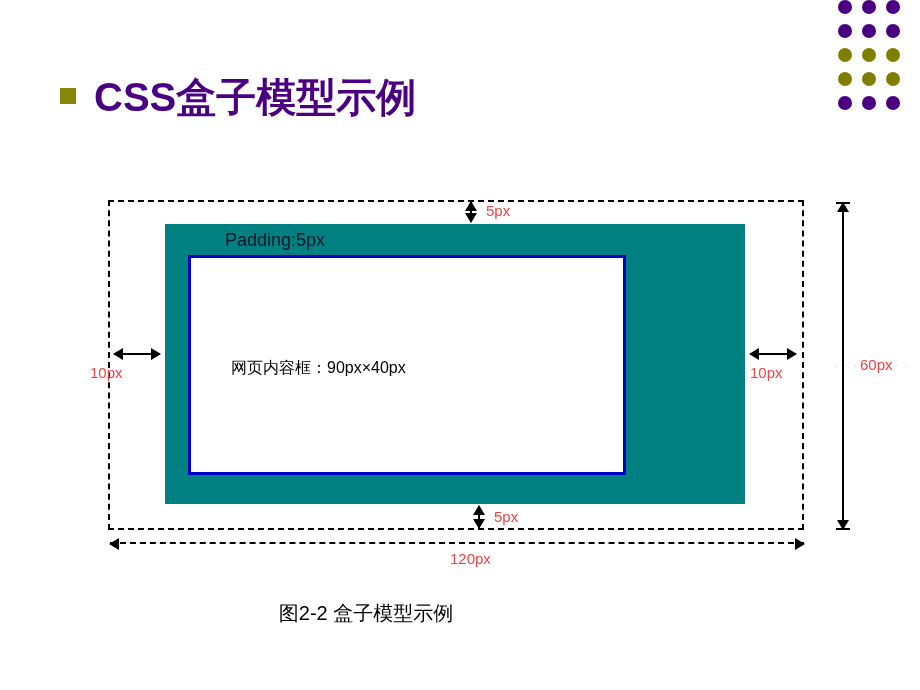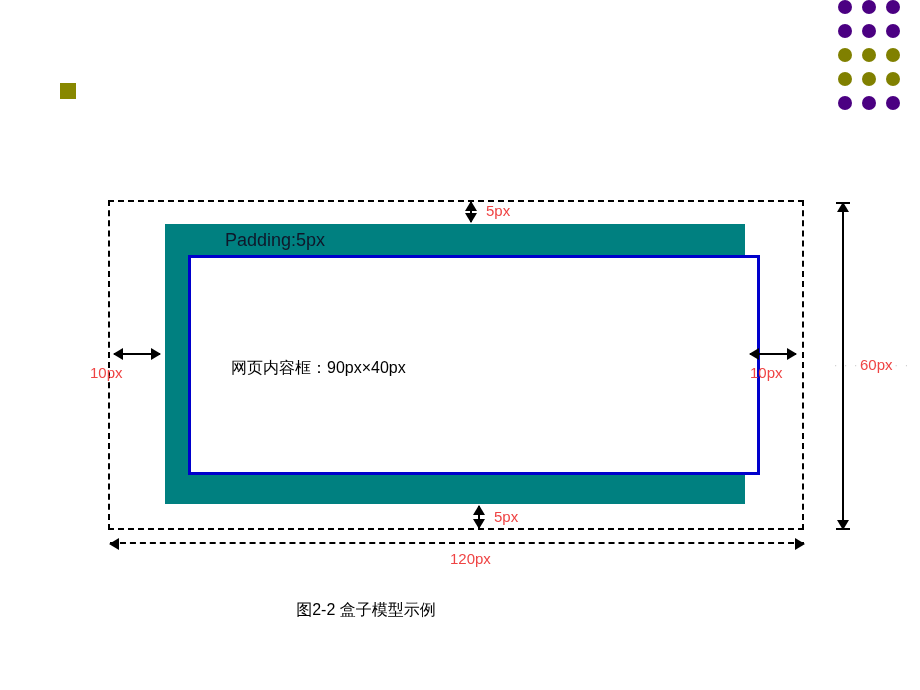--- a/index.html
+++ b/index.html
@@ -90,21 +90,21 @@
       left: 60px;
       color: #0f172a;
       font-size: 18px;
     }
 
     
     .content-box {
       position: absolute;
       top: 67px;
       left: 118px;
-      width: 572px;
+      width: 438px;
       height: 220px;
       background: #fff;
       border: 3px solid #0000cc;
     }
     .content-label {
       position: absolute;
       top: 100px;
       left: 40px;
       font-size: 16px;
       color: #000;
@@ -219,21 +219,21 @@
       border-bottom:6px solid transparent;
       border-left:10px solid #000;
     }
 
     .caption {
       position: absolute;
       top: 600px;
       left: 0;
       width: 732px;
       text-align: center;
-      font-size: 16px;
+      font-size: 20px;
       color: #000;
     }
   </style>
 </head>
 <body>
 
 <div class="dots">
   <div class="dots-row">
       <div class="dot purple"></div>
       <div class="dot purple"></div>
@@ -257,21 +257,21 @@
   <div class="dots-row">
       <div class="dot purple"></div>
       <div class="dot purple"></div>
       <div class="dot purple"></div>
     </div>
 </div>
 
 <div class="side-dots">· · · · · · · ·</div>
 
 <div class="title">
-  <span class="bullet"></span>
+  <span class="bullet"></span><span>CSS盒子模型示例</span>
 </div>
 
 <div class="diagram">
 
   <div class="margin-box"></div>
 
   <div class="padding-box">
     <div class="padding-label">Padding:5px</div>
   </div>
 

